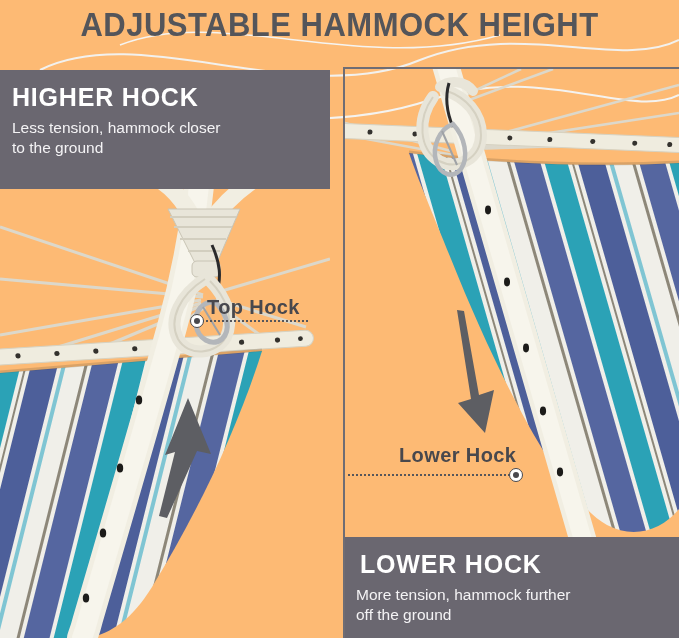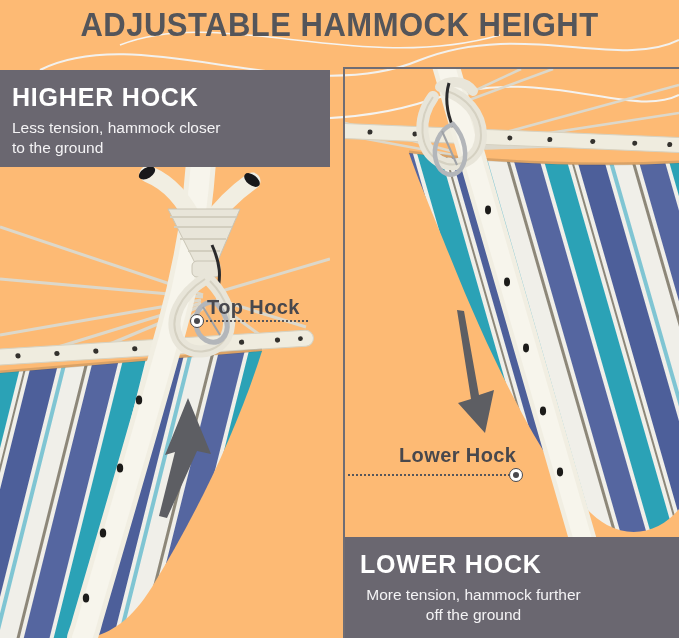--- a/index.html
+++ b/index.html
@@ -18,30 +18,30 @@
   }
   
   .info-box { background:#6a6770; color:#ffffff; }
   .info-box h2 {
     font-size:25px; font-weight:700; letter-spacing:0.8px; color:#ffffff;
   }
   .info-box p {
     margin-top:6px; font-size:15.5px; line-height:1.32; color:#f4f3f5;
   }
   .box-higher {
-    position:absolute; left:0; top:70px; width:330px; height:97px;
+    position:absolute; left:0; top:70px; width:330px; height:119px;
     padding:13px 10px 0 12px;
   }
   .box-higher p { width:218px; }
   .box-lower {
     position:absolute; left:0; bottom:0; width:100%; height:101px;
     padding:13px 10px 0 11px;
   }
   .box-lower h2 { margin-left:4px; }
-  .box-lower p { width:235px;text-align:center; }
+  .box-lower p { width:235px; }
   
   .panel-left {
     position:absolute; left:0; top:167px; width:330px; height:471px;
   }
   .panel-right {
     position:absolute; left:343px; top:67px; width:336px; height:571px;
     border-left:2px solid #6f6d74; border-top:2px solid #6f6d74;
   }
   .photo { position:absolute; left:0; top:0; }
   

